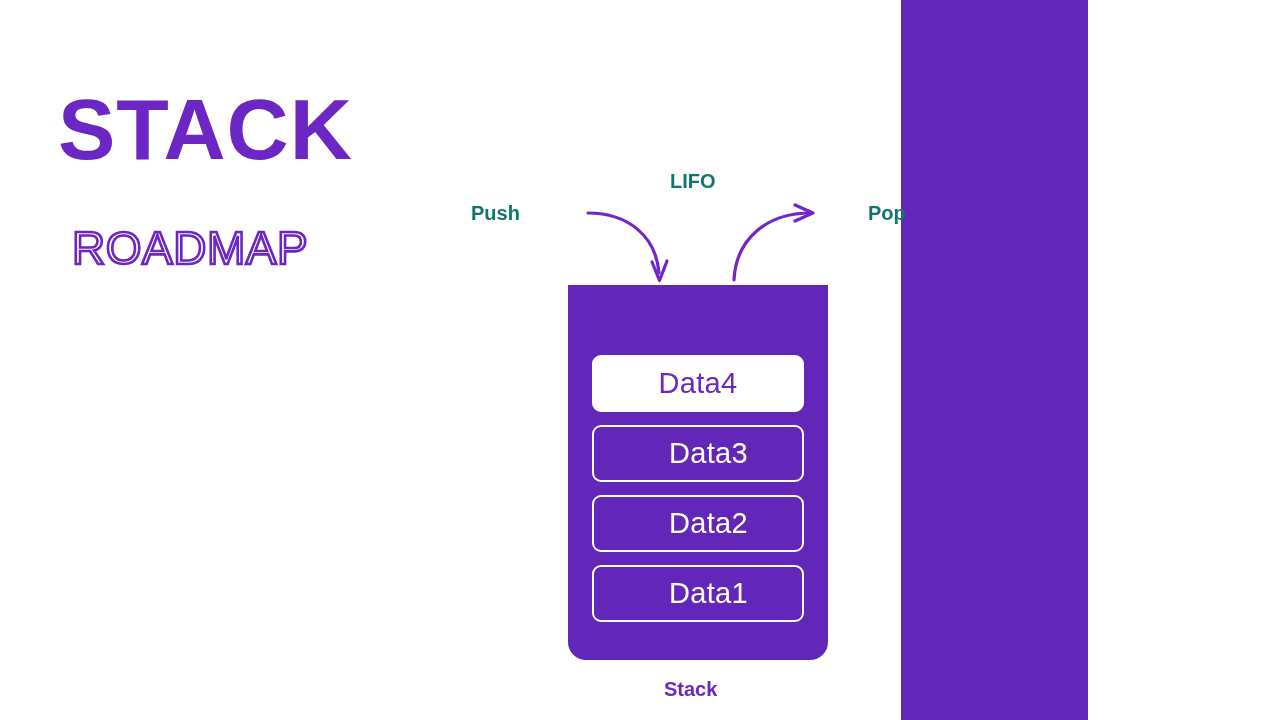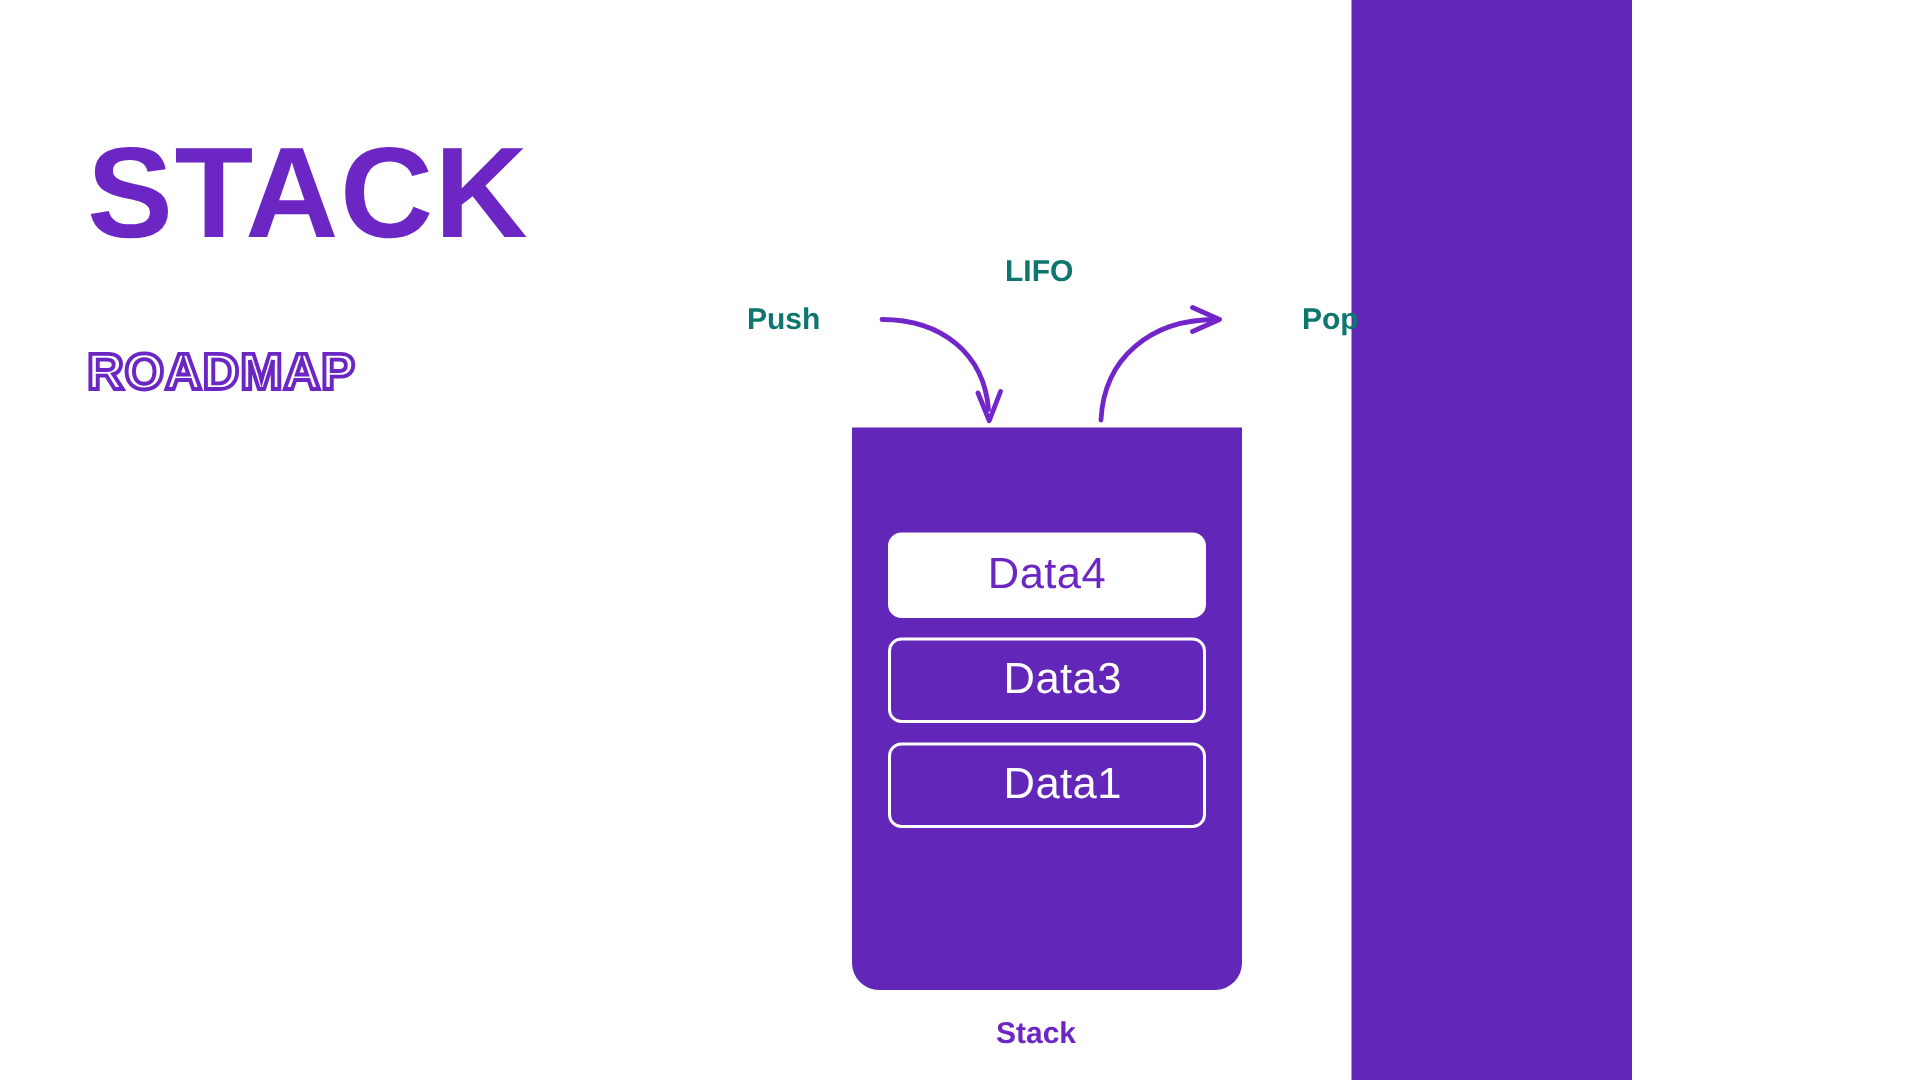--- a/index.html
+++ b/index.html
@@ -35,42 +35,42 @@
     top: 86px;
     font-size: 86px;
     line-height: 86px;
     font-weight: 700;
     letter-spacing: 1px;
     color: #6B26C4;
     white-space: nowrap;
   }
   #subtitle {
     position: absolute;
-    left: 58px;
+    left: 72px;
     top: 223px;
-    font-size: 34px;
+    font-size: 46px;
     line-height: 50px;
-    font-weight: 700;
+    font-weight: 400;
     letter-spacing: 0.5px;
     white-space: nowrap;
     color: transparent;
     -webkit-text-stroke: 2.6px #6B26C4;
     text-shadow: none;
   }
 
   
   .op-label {
     position: absolute;
     font-size: 20px;
     line-height: 20px;
     font-weight: 700;
     color: #0f766e;
     white-space: nowrap;
   }
-  #label-push { left: 498px; top: 203px; }
+  #label-push { left: 471px; top: 203px; }
   #label-lifo { left: 670px; top: 171px; }
   #label-pop  { left: 868px; top: 203px; }
 
   #label-stack {
     position: absolute;
     left: 664px;
     top: 679px;
     font-size: 20px;
     line-height: 20px;
     font-weight: 700;
@@ -152,19 +152,22 @@
   </svg>
 
   <div id="stack-box">
     <div class="cell filled">
         <span>Data4</span>
       </div>
     <div class="cell outlined">
         <span>Data3</span>
       </div>
     <div class="cell outlined">
+        <span>Data2</span>
+      </div>
+    <div class="cell outlined">
         <span>Data1</span>
       </div>
   </div>
 
   <div id="label-stack">Stack</div>
 
 </div>
 
 </body></html>

